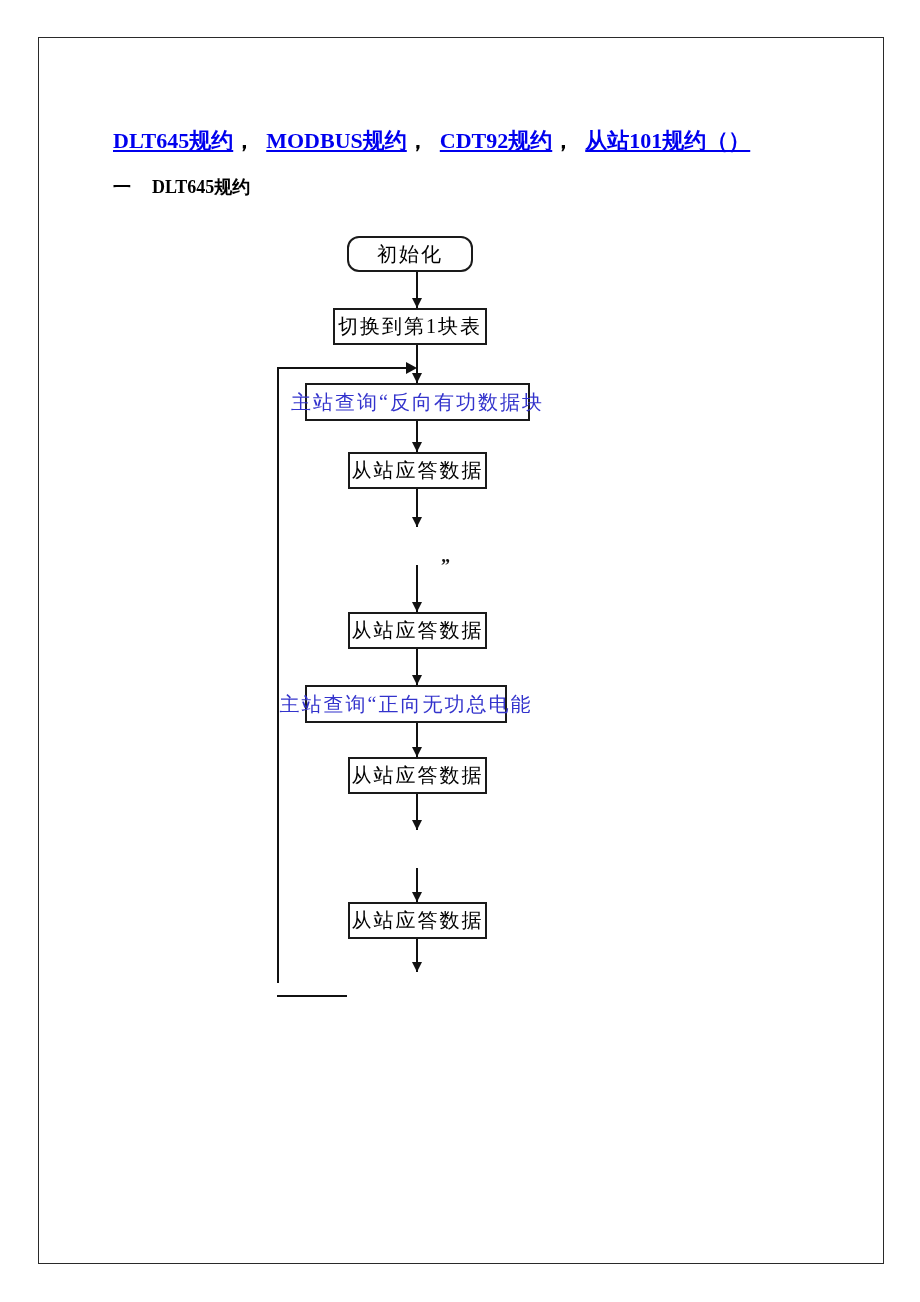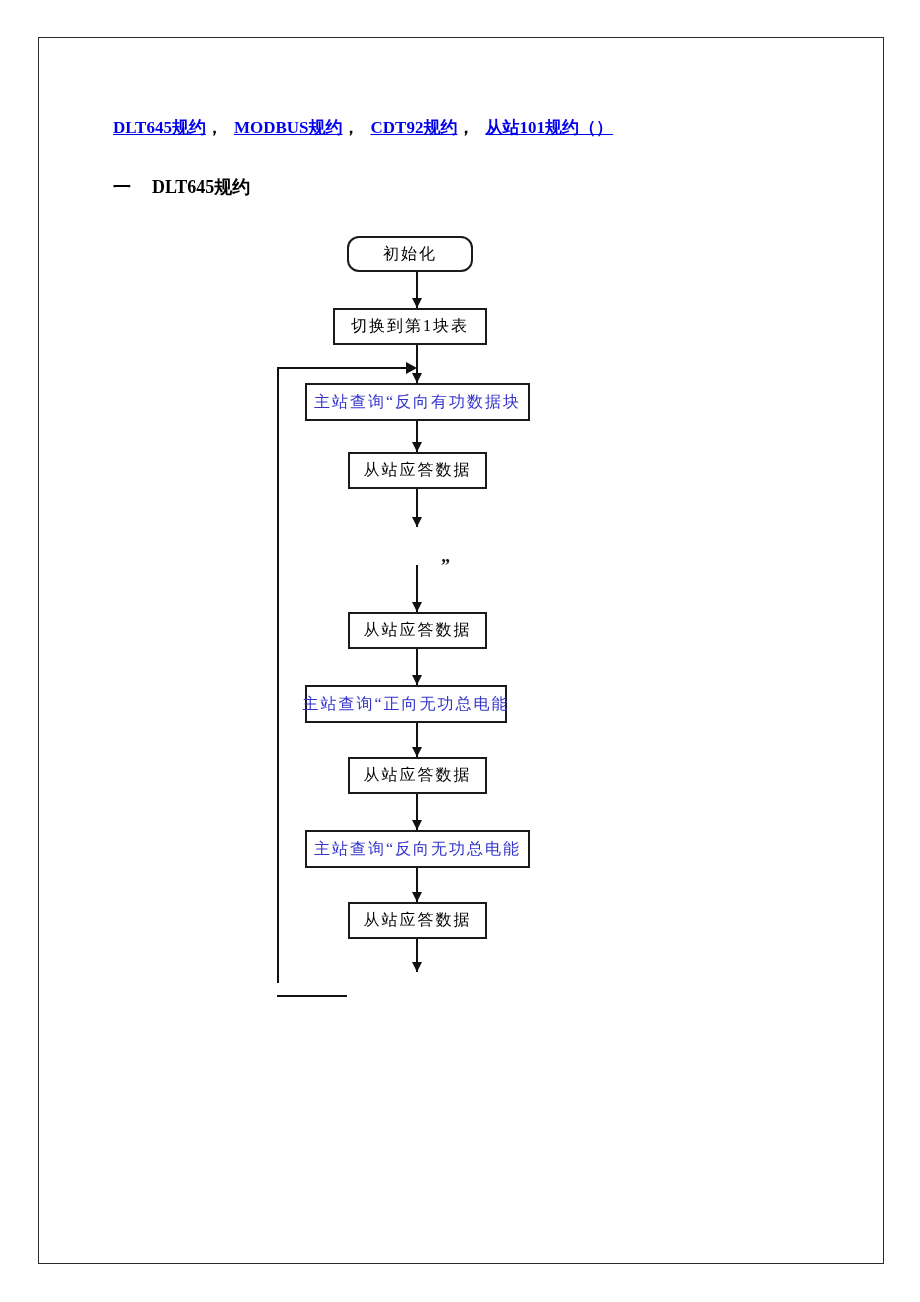--- a/index.html
+++ b/index.html
@@ -4,33 +4,33 @@
 <style>
   * { margin:0; padding:0; box-sizing:border-box; }
   html,body { width:920px; height:1302px; background:#ffffff;
               font-family:"Liberation Serif","DejaVu Serif",serif; }
   .canvas { position:relative; width:920px; height:1302px; background:#fff; overflow:hidden; }
 
   .page-border { position:absolute; left:38px; top:37px; width:846px; height:1227px;
                  border:1px solid #2a2a2a; }
 
   
-  .links-line { position:absolute; left:113px; top:116px; font-size:17px; font-weight:bold;
+  .links-line { position:absolute; left:113px; top:126px; font-size:22px; font-weight:bold;
                 color:#000; white-space:nowrap; }
   .doc-link { color:#0000EE; text-decoration:underline; cursor:pointer; }
   .link-sep { color:#000; text-decoration:none; margin-right:11px; }
 
   
   .heading { position:absolute; left:113px; top:175px; font-size:18px; font-weight:bold; color:#000; }
   .heading-num { display:inline-block; margin-right:21px; }
 
   
   .flow-node { position:absolute; background:#fff; border:2px solid #1a1a1a;
                display:flex; align-items:center; justify-content:center;
-               font-size:16px; letter-spacing:2px; color:#000; white-space:nowrap; }
+               font-size:20px; letter-spacing:2px; color:#000; white-space:nowrap; }
   .terminator { border-radius:12px; }
   .blue-text { color:#3333CC; }
 
   .n1  { left:347px; top:236px; width:126px; height:36px; }
   .n2  { left:333px; top:308px; width:154px; height:37px; }
   .n3  { left:305px; top:383px; width:225px; height:38px; }
   .n4  { left:348px; top:452px; width:139px; height:37px; }
   .n5  { left:305px; top:527px; width:225px; height:38px; }
   .n6  { left:348px; top:612px; width:139px; height:37px; }
   .n7  { left:305px; top:685px; width:202px; height:38px; }
@@ -102,23 +102,20 @@
   </div>
 
   <div class="flow-node n7">
     <span class="blue-text">主站查询“正向无功总电能</span>
   </div>
 
   <div class="flow-node n8">
     <span>从站应答数据</span>
   </div>
 
-  <div class="flow-node n9">
-    <span class="blue-text">主站查询“反向无功总电能</span>
-  </div>
 
   <div class="flow-node n10">
     <span>从站应答数据</span>
   </div>
 
 
   <div class="varrow a1"></div>
   <div class="varrow a2"></div>
   <div class="varrow a3"></div>
   <div class="varrow a4"></div>

